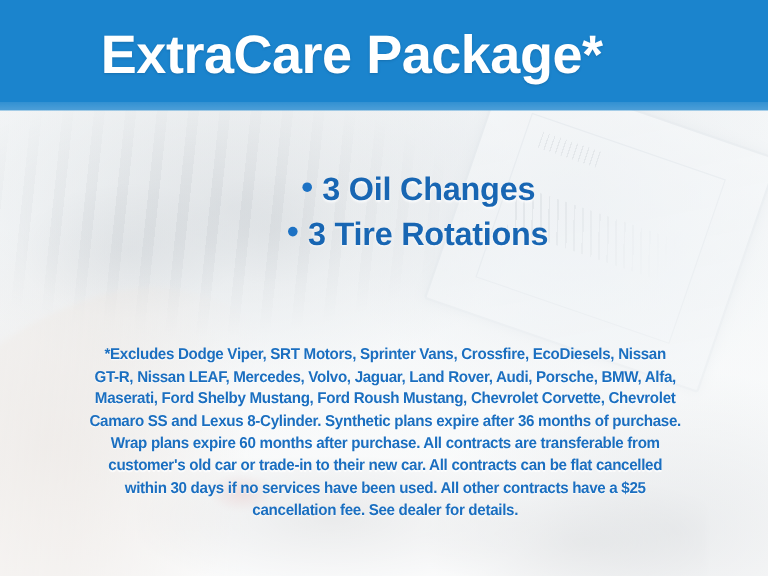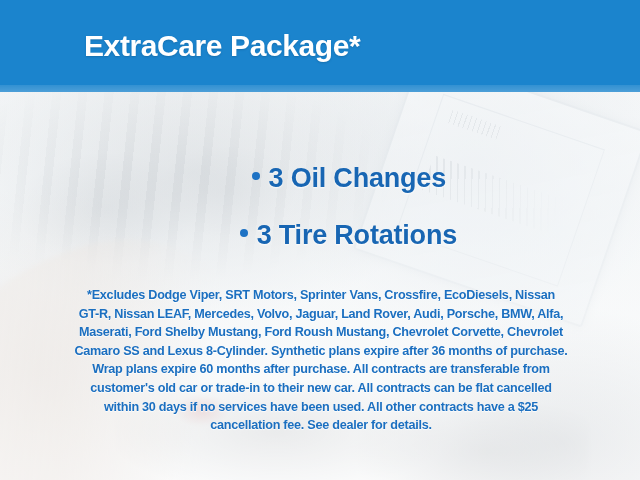--- a/index.html
+++ b/index.html
@@ -179,21 +179,21 @@
     right: 0;
     bottom: 0;
     height: 7px;
     background: linear-gradient(180deg, rgba(255,255,255,0.10), rgba(255,255,255,0.22));
   }
   .banner-title {
     position: absolute;
     left: 84px;
     top: 19px;
     margin: 0;
-    font-size: 30px;
+    font-size: 45px;
     line-height: 54px;
     font-weight: bold;
     color: #ffffff;
     letter-spacing: -0.4px;
     white-space: nowrap;
     text-shadow: 0 1px 2px rgba(10,60,100,0.28);
   }
 
   
   .bullets {
@@ -204,21 +204,20 @@
     text-align: right;
     color: #1866b3;
   }
   .bullet-line {
     font-size: 27px;
     line-height: 37px;
     font-weight: bold;
     white-space: nowrap;
     letter-spacing: -0.2px;
     text-shadow: 0 1px 2px rgba(255,255,255,0.85);
-    margin-top: 20px;
   }
   .bullet-line:nth-child(1) { padding-right: 66px; }
   .bullet-line:nth-child(2) { padding-right: 55px; }
   .bullet-line:nth-child(3) { padding-right: 1px; }
   .bullet-dot {
     display: inline-block;
     width: 8px;
     height: 8px;
     border-radius: 50%;
     background: #1d72c4;

